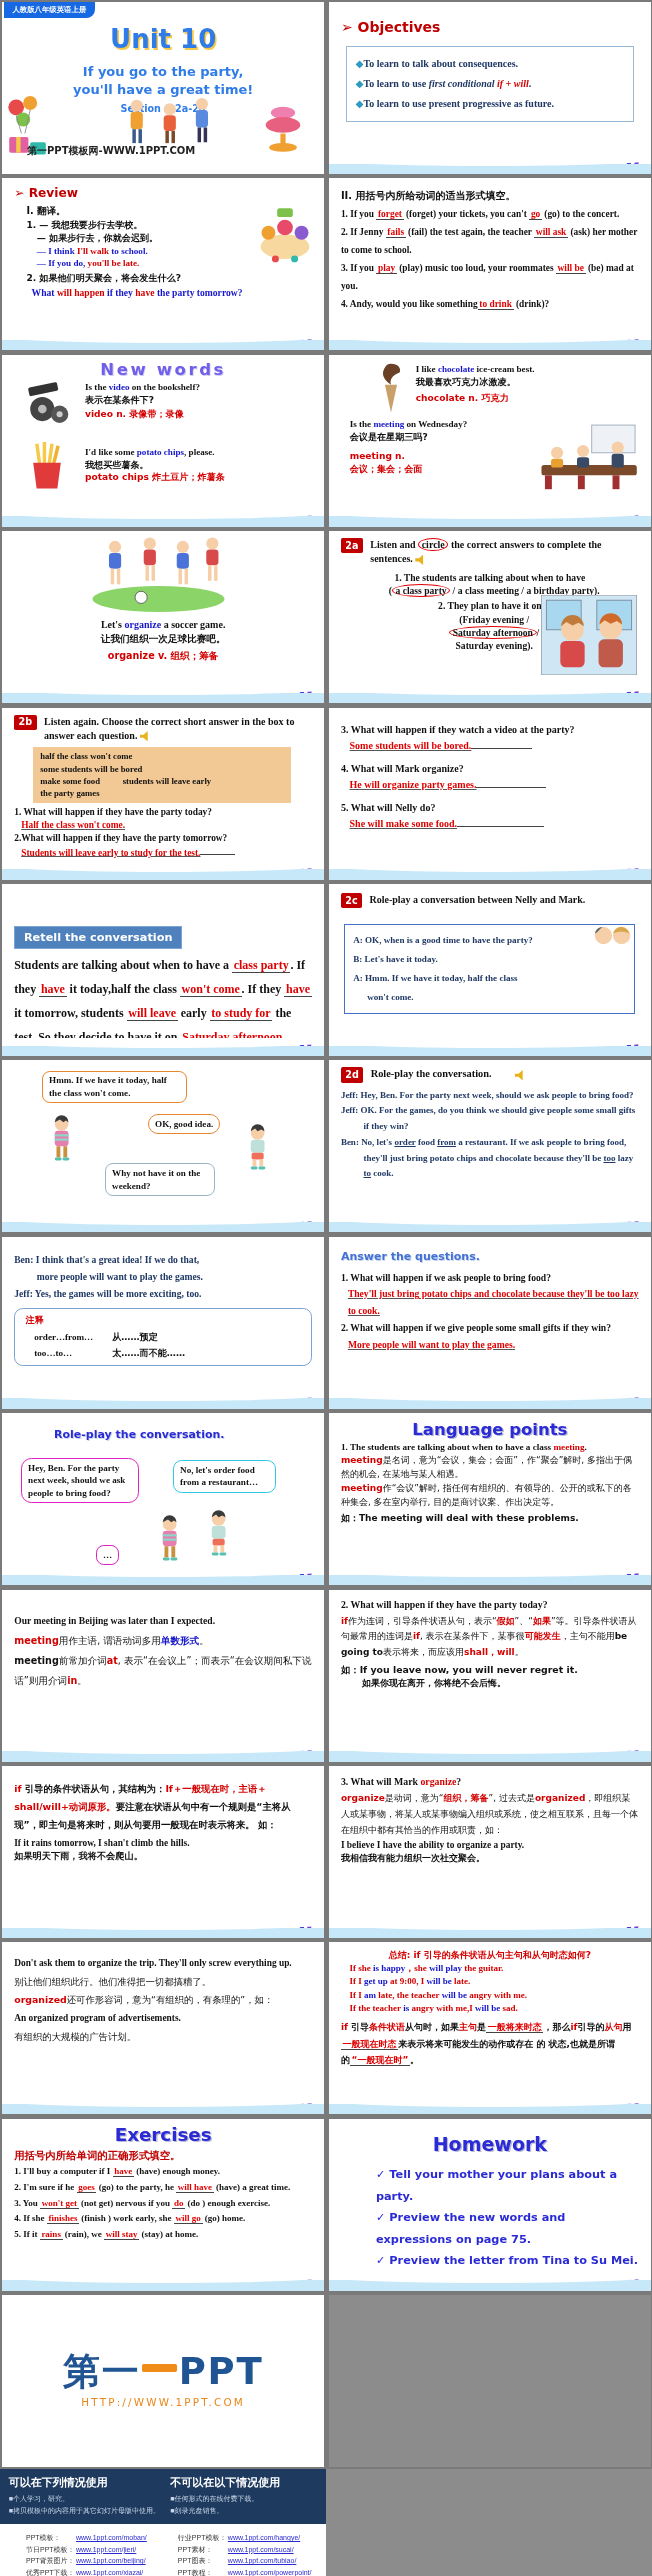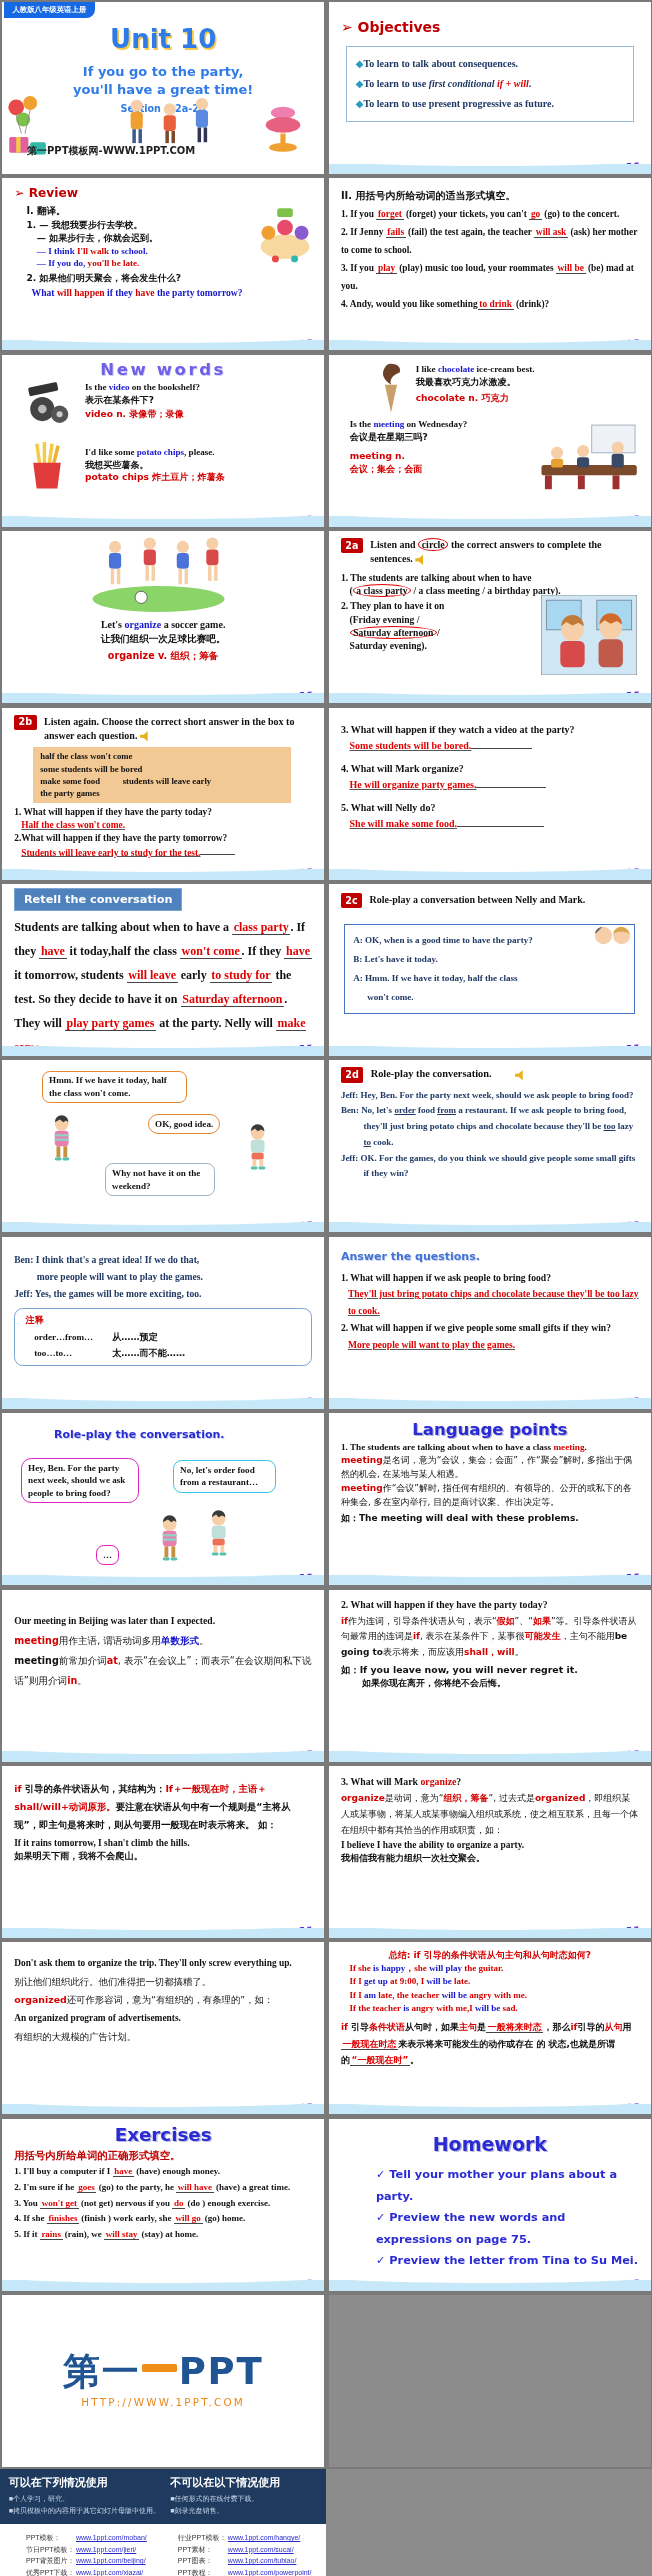--- a/index.html
+++ b/index.html
@@ -288,21 +288,21 @@
           <i></i>
           <i></i>
         </span>
         <div class="wave"></div>
     </div>
 
     <div class="slide">
       <div class="pad" style="padding-top:7px;">
         <span class="badge">2a</span>
         <div class="stitle" style="display:inline-block;width:261px;vertical-align:top;margin-left:5.2px;"><span>Listen and </span><span class="circ k">circle</span><span> the correct answers to complete the sentences.</span> <span class="audio"></span></div>
-        <div class="k b" style="margin-top:4.4px;font-size:9.6px;">
+        <div class="k b" style="margin-top:4.4px;font-size:9.6px;text-align:center;">
           <div>1. The students are talking about when to have</div>
           <div style="margin-left:8.7px;"><span>(</span><span class="circ">a class party</span><span> / a class meeting / a birthday party).</span></div>
           <div style="margin-top:1.7px;">2.  They plan to have it on</div>
           <div style="margin-left:8.7px;">(Friday evening /</div>
           <div style="margin-left:8.7px;"><span class="circ">Saturday afternoon</span><span>/</span></div>
           <div style="margin-left:8.7px;">Saturday evening).</div>
         </div>
       </div>
       <svg width="96" height="80" style="position:absolute;right:14px;top:64px;" viewBox="0 0 110 92">
           <rect x="0" y="0" width="110" height="92" fill="#cfe6f4" stroke="#888"></rect>
@@ -357,21 +357,21 @@
         <div style="margin-left:8.7px;"><span class="ansu">She will make some food.</span><span class="tail" style="width:87px;"></span></div>
       </div>
       <span class="fw">
           <i></i>
           <i></i>
         </span>
         <div class="wave"></div>
     </div>
 
     <div class="slide">
-      <div class="pad" style="padding-top:4px;">
+      <div class="pad" style="padding-top:20px;margin-top:22px;">
         <div style="display:inline-block;background:#4f81bd;color:#fff;font-family:'DejaVu Sans',sans-serif;font-weight:bold;font-size:11.3px;padding:2.6px 8.7px;border:1.7px solid #7ba4d4;">Retell the conversation</div>
         <div class="k b" style="margin-top:4.4px;font-size:12px;line-height:2;">
           <span>Students are talking about when to have a </span><span class="ans">class party</span><span>. If they </span><span class="ans">have</span><span> it today,half the class </span><span class="ans">won't come</span><span>. If they </span><span class="ans">have</span><span> it tomorrow, students </span><span class="ans">will leave</span><span> early </span><span class="ans">to study for</span><span> the test. So they decide to have it on </span><span class="ans">Saturday afternoon</span><span>. They will </span><span class="ans">play party games</span><span> at the party. Nelly will </span><span class="ans">make some food</span><span>. Mark will </span><span class="ans">organize the  party games</span><span>.</span>
         </div>
       </div>
       <span class="fw">
           <i></i>
           <i></i>
         </span>
         <div class="wave"></div>
@@ -418,22 +418,22 @@
         <div class="wave"></div>
     </div>
 
     <div class="slide">
       <div class="pad" style="padding-top:7px;">
         <span class="badge">2d</span>
         <span class="stitle" style="margin-left:5.2px;font-size:10.4px;">Role-play the conversation.</span>
         <span class="audio" style="margin-left:21px;"></span>
         <div class="nv b" style="margin-top:5.2px;font-size:9px;line-height:1.75;">
           <div style="text-indent:-22.6px;padding-left:22.6px;">Jeff: Hey, Ben. For the party next week, should we ask people to bring food?</div>
+          <div style="text-indent:-22.6px;padding-left:22.6px;">Jeff: OK. For the games, do you think we should give people some small gifts if they win?</div>
           <div style="text-indent:-22.6px;padding-left:22.6px;"><span>Ben: No, let's </span><span class="u">order</span><span> food </span><span class="u">from</span><span> a restaurant. If we ask people to bring food, they'll just bring potato chips and chocolate because they'll be </span><span class="u">too</span><span> lazy </span><span class="u">to</span><span> cook.</span></div>
-          <div style="text-indent:-22.6px;padding-left:22.6px;">Jeff: OK. For the games, do you think we should give people some small gifts if they win?</div>
         </div>
       </div>
       <span class="fw">
           <i></i>
           <i></i>
         </span>
         <div class="wave"></div>
     </div>
 
     <div class="slide">

